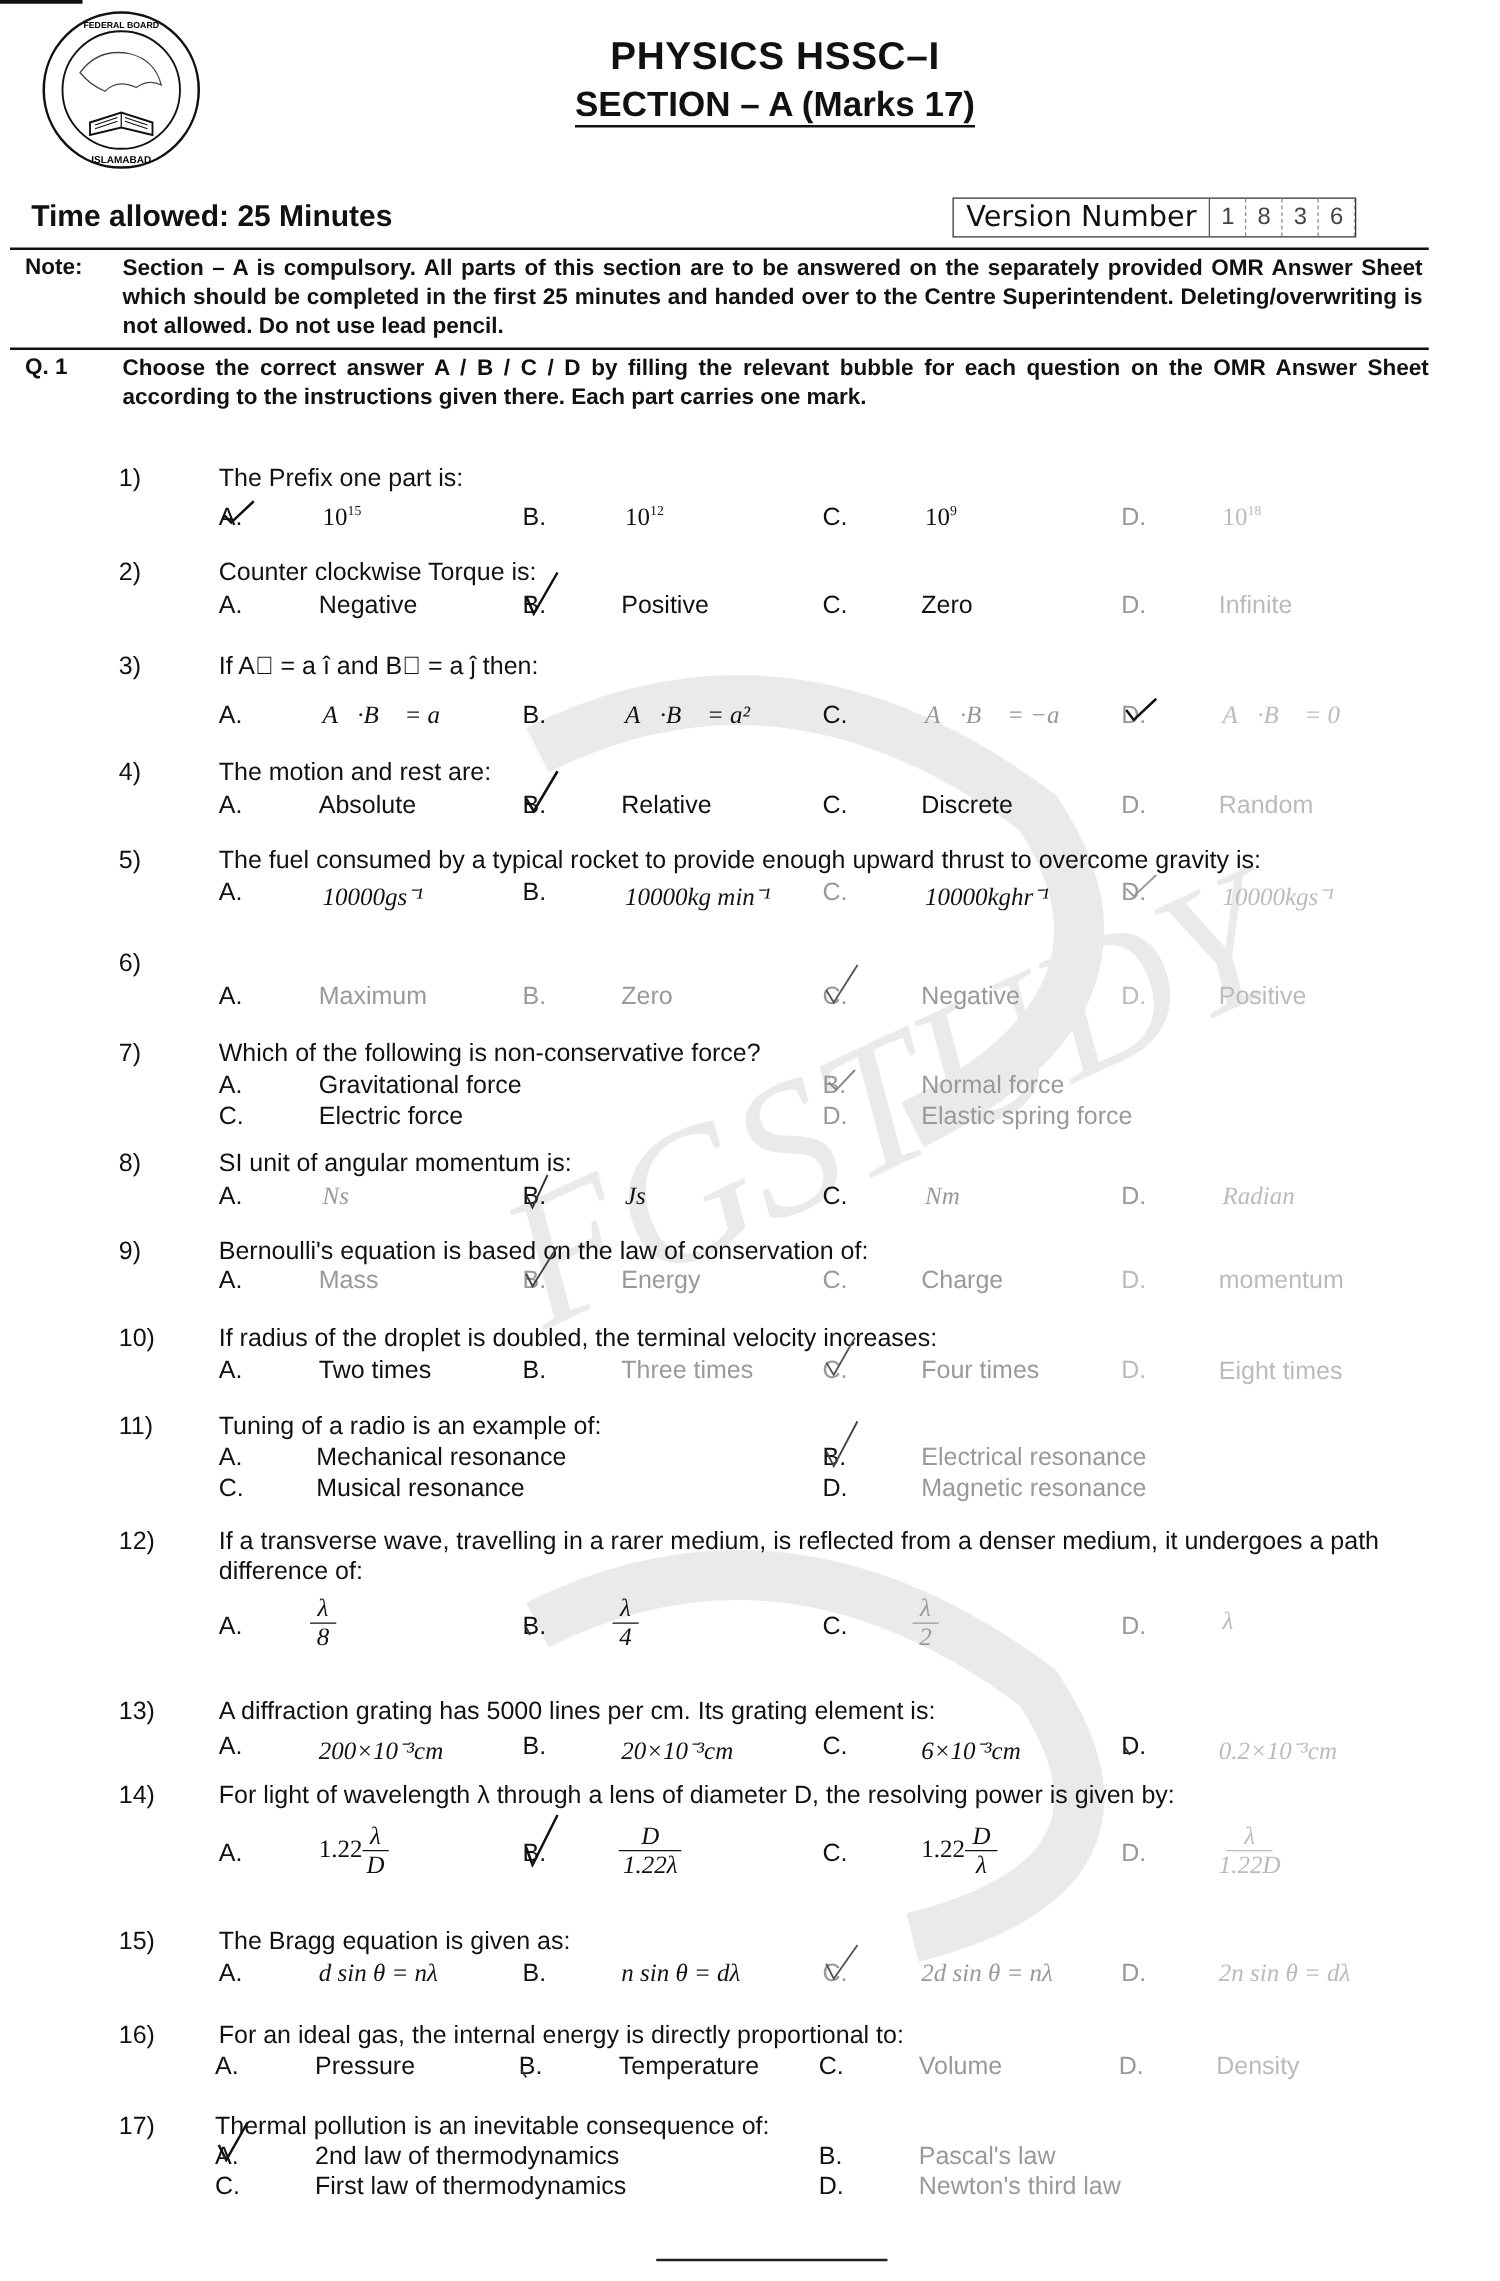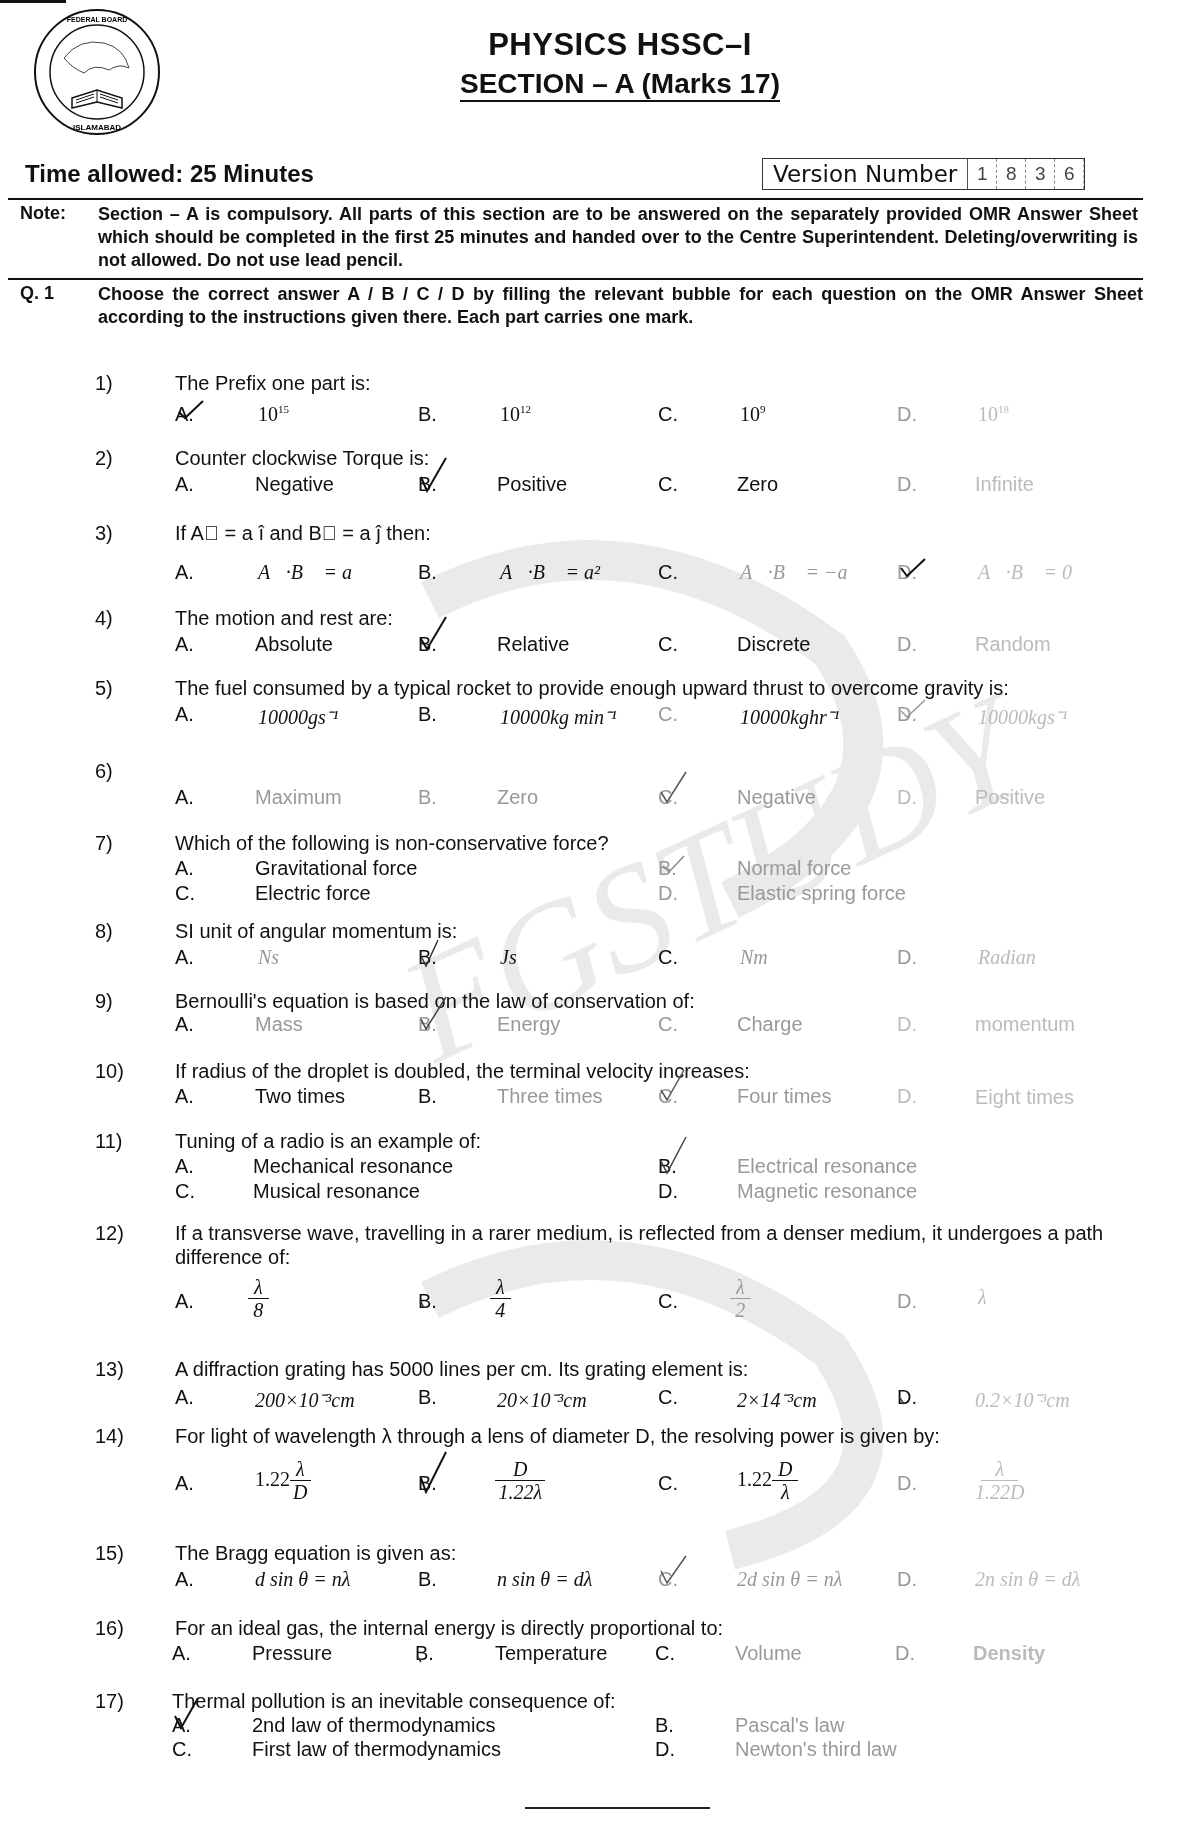--- a/index.html
+++ b/index.html
@@ -260,21 +260,21 @@
       <path d="M2 12 L6 20" stroke="#333" stroke-width="1.5" fill="none"></path>
     </svg>
 
   <div class="qnum" style="top:1358px;">13)</div>
   <div class="stem" style="top:1358px;">A diffraction grating has 5000 lines per cm. Its grating element is:</div>
   <div class="opt" style="left:175px; top:1386px;">A.</div>
   <div class="opt math" style="left:255px; top:1386px;">200×10⁻³cm</div>
   <div class="opt" style="left:418px; top:1386px;">B.</div>
   <div class="opt math" style="left:497px; top:1386px;">20×10⁻³cm</div>
   <div class="opt" style="left:658px; top:1386px;">C.</div>
-  <div class="opt math" style="left:737px; top:1386px;">2×14⁻³cm</div>
+  <div class="opt math" style="left:737px; top:1386px;">6×10⁻³cm</div>
   <div class="opt" style="left:897px; top:1386px;">D.</div>
   <div class="opt math faded2" style="left:975px; top:1386px;">0.2×10⁻³cm</div>
   <svg class="tick" style="left:898px; top:1386px; width:14px;" viewBox="0 0 14 22">
       <path d="M2 12 L6 18" stroke="#333" stroke-width="1.5" fill="none"></path>
     </svg>
 
   <div class="qnum" style="top:1425px;">14)</div>
   <div class="stem" style="top:1425px;">For light of wavelength λ through a lens of diameter D, the resolving power is given by:</div>
   <div class="opt" style="left:175px; top:1472px;">A.</div>
   <div class="opt" style="left:255px; top:1458px;"><span class="serif">1.22</span><span class="frac">
@@ -316,21 +316,21 @@
 
   <div class="qnum" style="top:1617px;">16)</div>
   <div class="stem" style="top:1617px;">For an ideal gas, the internal energy is directly proportional to:</div>
   <div class="opt" style="left:172px; top:1642px;">A.</div>
   <div class="opt" style="left:252px; top:1642px;">Pressure</div>
   <div class="opt" style="left:415px; top:1642px;">B.</div>
   <div class="opt" style="left:495px; top:1642px;">Temperature</div>
   <div class="opt" style="left:655px; top:1642px;">C.</div>
   <div class="opt faded" style="left:735px; top:1642px;">Volume</div>
   <div class="opt faded" style="left:895px; top:1642px;">D.</div>
-  <div class="opt faded2" style="left:973px; top:1642px;font-weight:bold;">Density</div>
+  <div class="opt faded2" style="left:973px; top:1642px;">Density</div>
   <svg class="tick" style="left:416px; top:1644px; width:10px;" viewBox="0 0 10 22">
       <path d="M1 12 L5 18" stroke="#333" stroke-width="1.5" fill="none"></path>
     </svg>
 
   <div class="qnum" style="top:1690px;">17)</div>
   <div class="stem" style="top:1690px; left:172px;">Thermal pollution is an inevitable consequence of:</div>
   <div class="opt" style="left:172px; top:1714px;">A.</div>
   <div class="opt" style="left:252px; top:1714px;">2nd law of thermodynamics</div>
   <div class="opt" style="left:655px; top:1714px;">B.</div>
   <div class="opt faded" style="left:735px; top:1714px;">Pascal's law</div>

